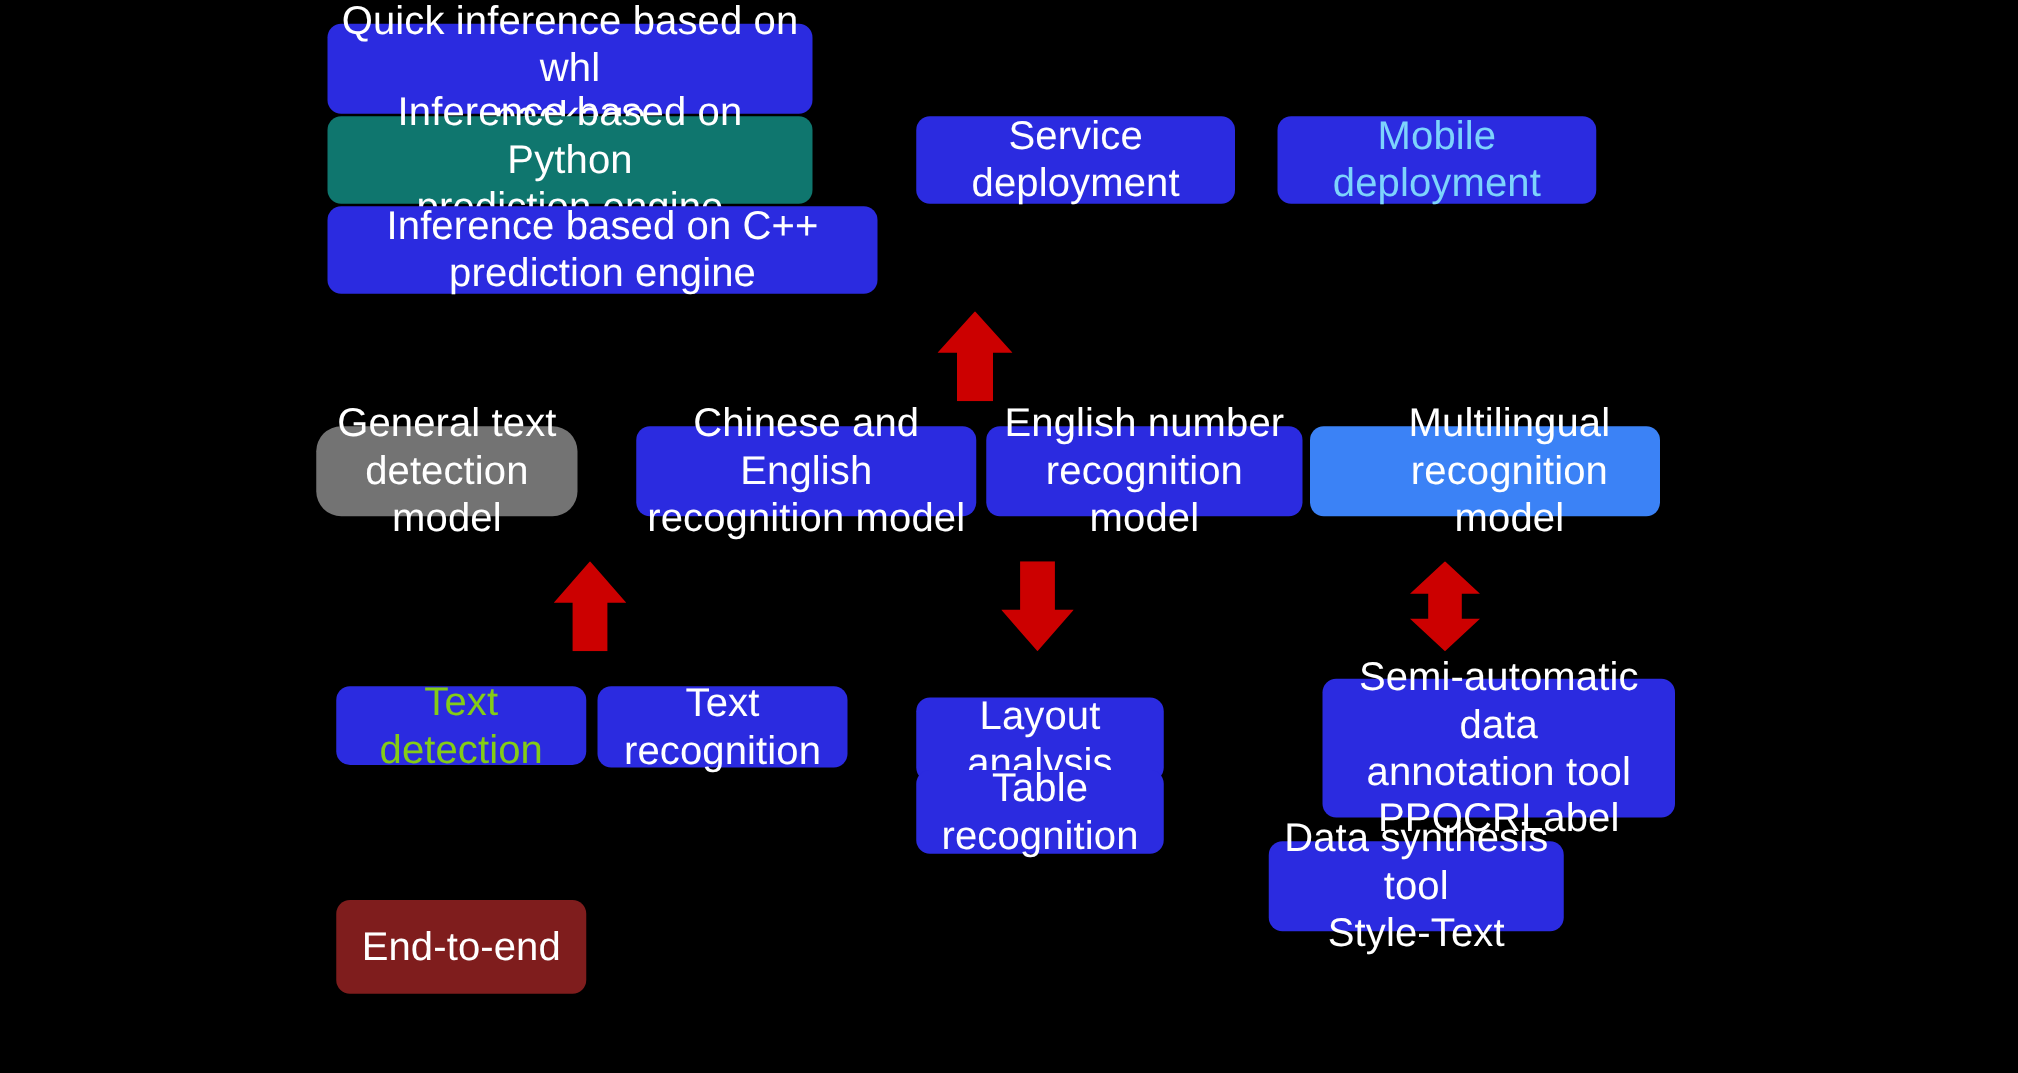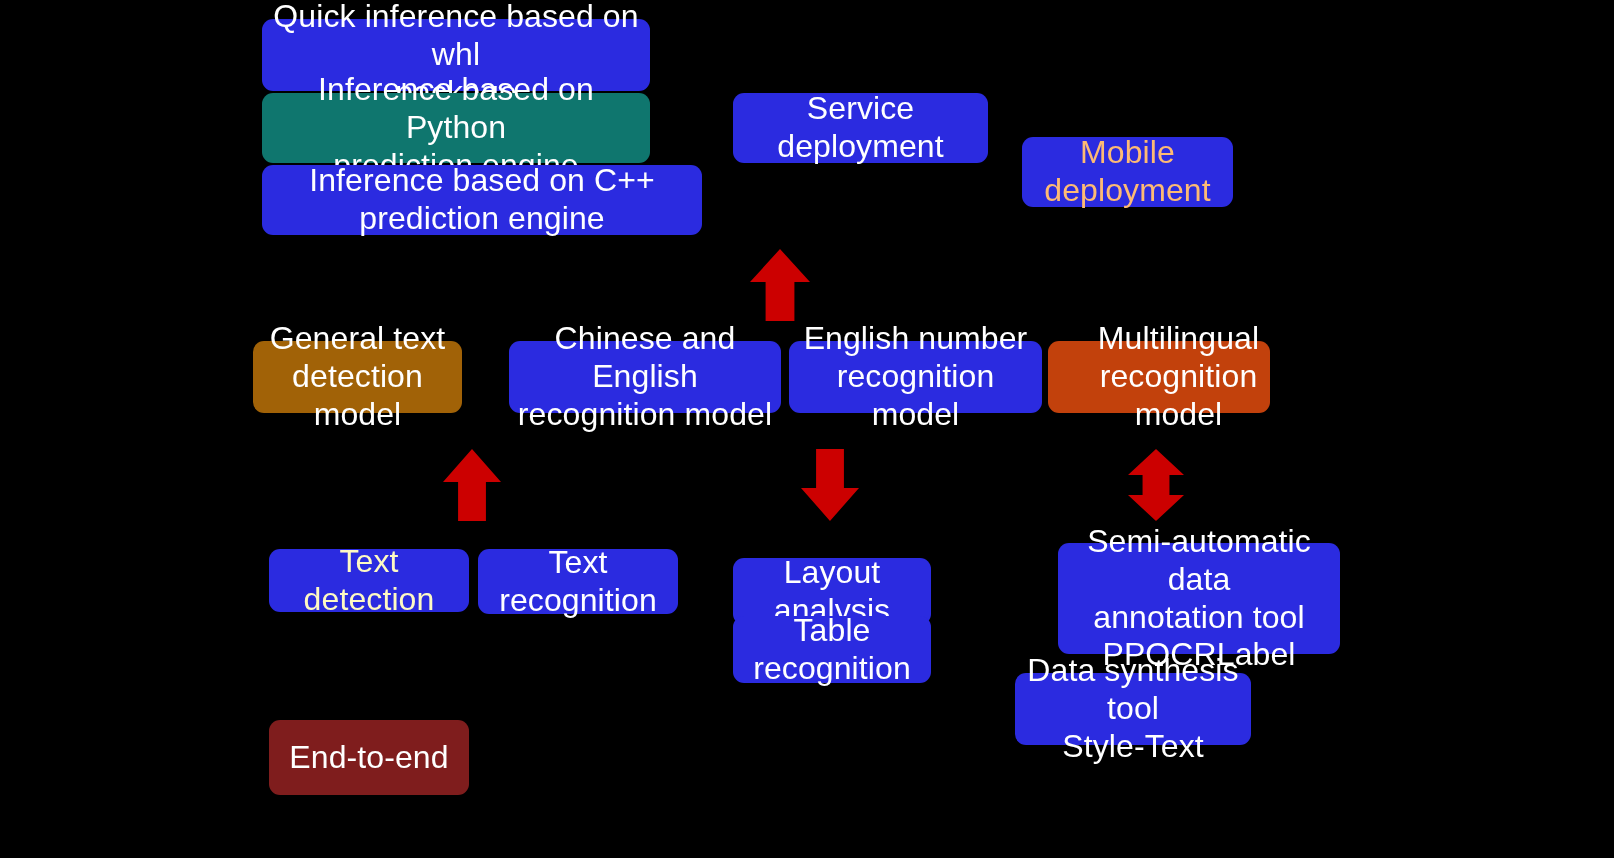--- a/index.html
+++ b/index.html
@@ -45,31 +45,31 @@
 
 <div id="stage">
     <div class="node" style="left: 262px; top: 19px; width: 388px; height: 72px; background: rgb(43, 43, 224); color: rgb(255, 255, 255);">Quick inference based on whl
 package</div>
     <div class="node" style="left: 262px; top: 93px; width: 388px; height: 70px; background: #0f766e; color: rgb(255, 255, 255);">Inference based on Python
 prediction engine</div>
     <div class="node" style="left: 262px; top: 165px; width: 440px; height: 70px; background: rgb(43, 43, 224); color: rgb(255, 255, 255); text-align: center;">Inference based on C++
 prediction engine</div>
     <div class="node" style="left: 697px; top: 93px; width: 255px; height: 70px; background: rgb(43, 43, 224); color: rgb(255, 255, 255); margin-left: 36px;">Service
 deployment</div>
-    <div class="node" style="left: 1022px; top: 93px; width: 211px; height: 70px; background: rgb(43, 43, 224); color: #fdba74; margin-top: 44px;">Mobile
+    <div class="node" style="left: 1022px; top: 93px; width: 255px; height: 70px; background: rgb(43, 43, 224); color: #7dd3fc;">Mobile
 deployment</div>
-    <div class="node" style="left: 253px; top: 341px; width: 209px; height: 72px; background: #a16207; color: rgb(255, 255, 255);">General text
+    <div class="node" style="left: 253px; top: 341px; width: 209px; height: 72px; background: #737373; color: rgb(255, 255, 255); border-radius: 20px;">General text
 detection model</div>
     <div class="node" style="left: 509px; top: 341px; width: 272px; height: 72px; background: rgb(43, 43, 224); color: rgb(255, 255, 255);">Chinese and English
 recognition model</div>
     <div class="node" style="left: 789px; top: 341px; width: 253px; height: 72px; background: rgb(43, 43, 224); color: rgb(255, 255, 255);">English number
 recognition model</div>
-    <div class="node" style="left: 1048px; top: 341px; width: 222px; height: 72px; background: #c2410c; color: rgb(255, 255, 255); padding-left: 47px;">Multilingual
+    <div class="node" style="left: 1048px; top: 341px; width: 280px; height: 72px; background: #3b82f6; color: rgb(255, 255, 255); padding-left: 47px;">Multilingual
 recognition model</div>
-    <div class="node" style="left: 269px; top: 549px; width: 200px; height: 63px; background: rgb(43, 43, 224); color: #fef9c3;">Text detection</div>
+    <div class="node" style="left: 269px; top: 549px; width: 200px; height: 63px; background: rgb(43, 43, 224); color: #84cc16;">Text detection</div>
     <div class="node" style="left: 478px; top: 549px; width: 200px; height: 65px; background: rgb(43, 43, 224); color: rgb(255, 255, 255);">Text
 recognition</div>
     <div class="node" style="left: 269px; top: 720px; width: 200px; height: 75px; background: #7f1d1d; color: rgb(255, 255, 255);">End-to-end</div>
     <div class="node" style="left: 733px; top: 558px; width: 198px; height: 67px; background: rgb(43, 43, 224); color: rgb(255, 255, 255);">Layout
 analysis</div>
     <div class="node" style="left: 733px; top: 616px; width: 198px; height: 67px; background: rgb(43, 43, 224); color: rgb(255, 255, 255);">Table
 recognition</div>
     <div class="node" style="left: 1058px; top: 543px; width: 282px; height: 111px; background: rgb(43, 43, 224); color: rgb(255, 255, 255);">Semi-automatic data
 annotation tool
 PPOCRLabel</div>

